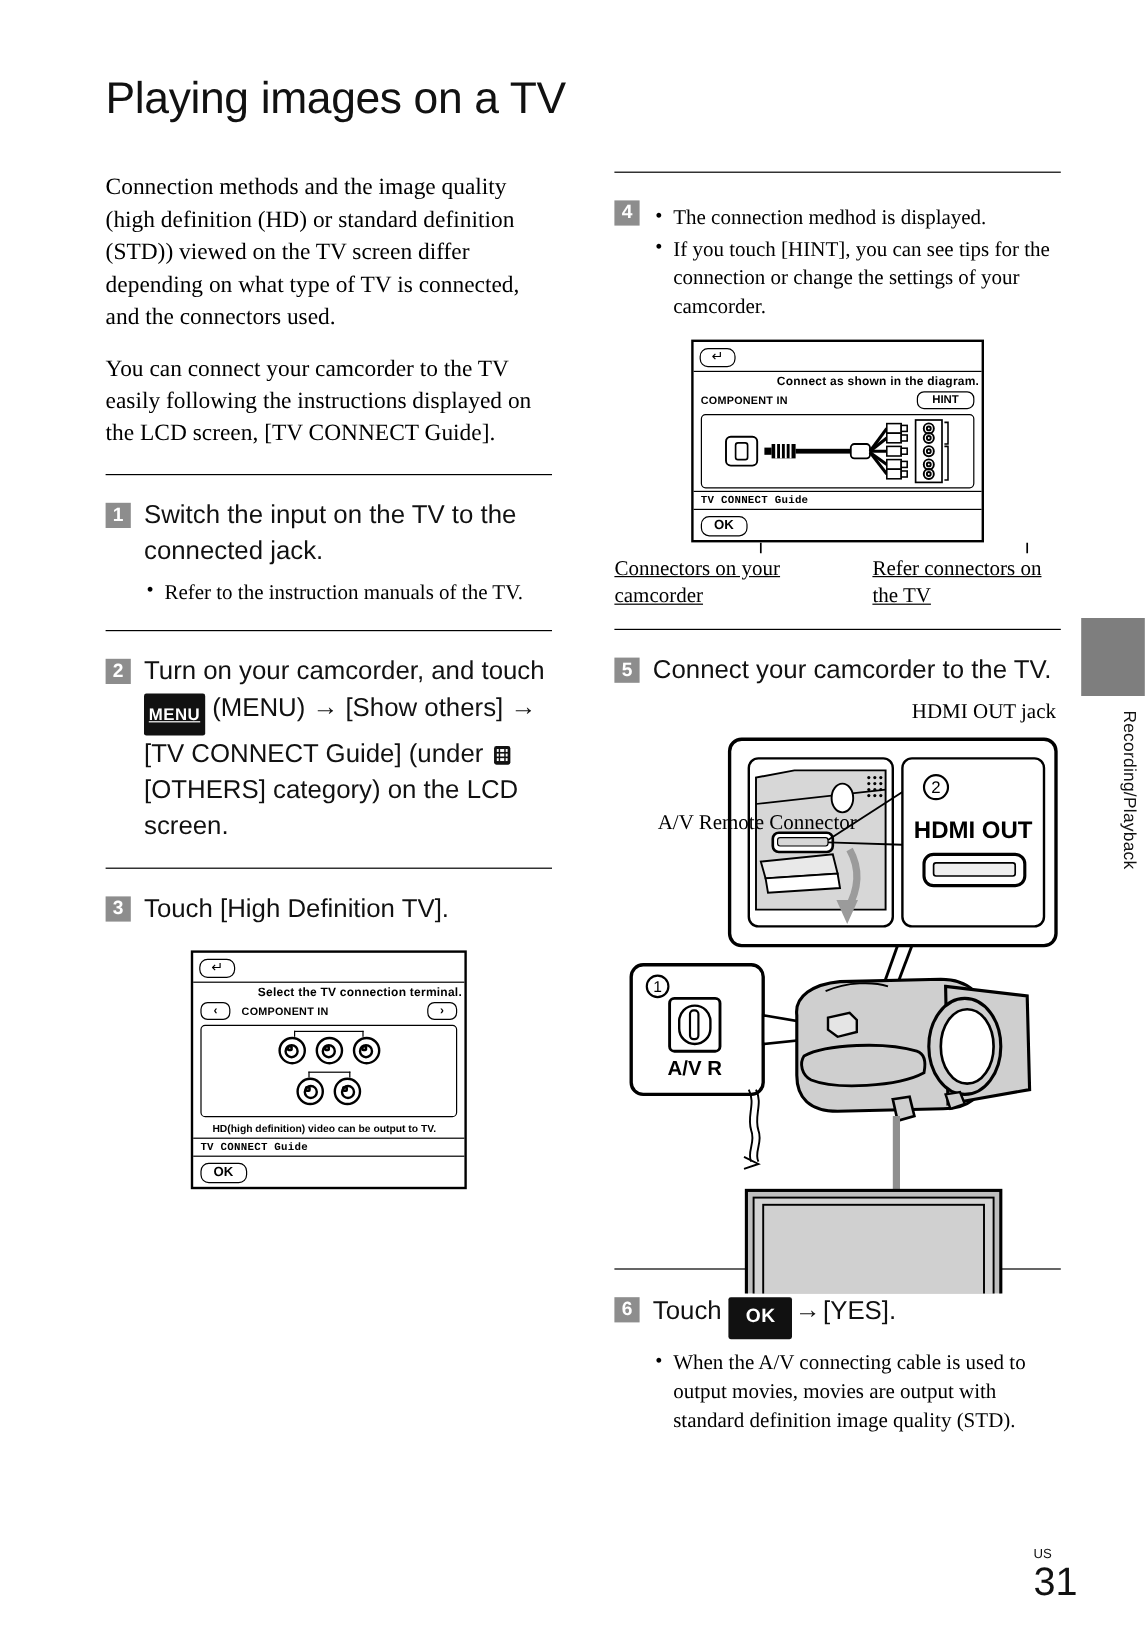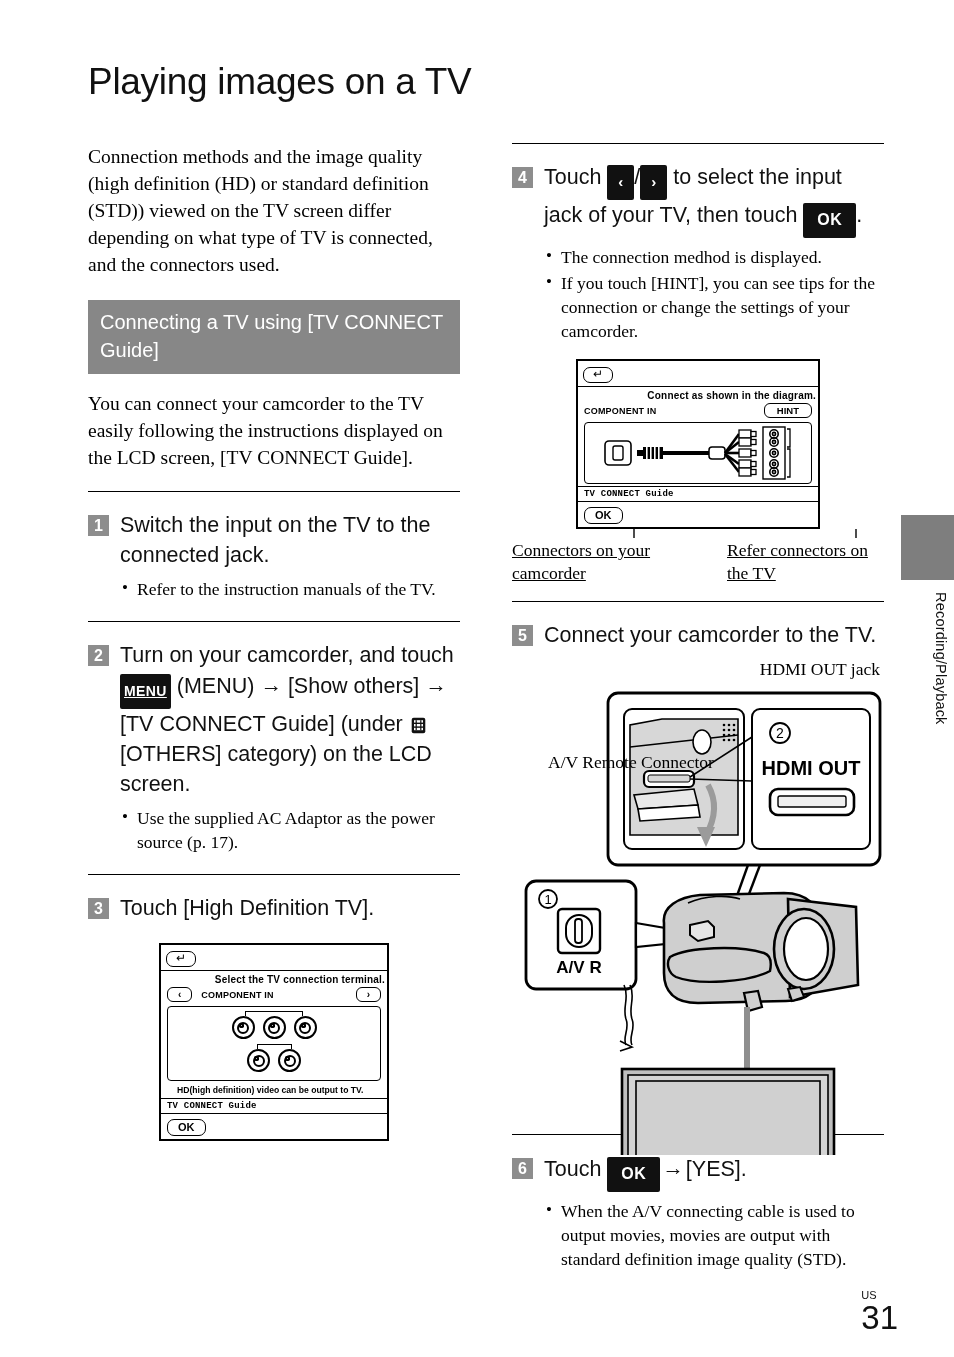--- a/index.html
+++ b/index.html
@@ -91,21 +91,20 @@
 <body>
 
 <div class="page">
 
   <h1 class="page-title">Playing images on a TV</h1>
 
   <div class="col-left">
 
     <div class="intro">Connection methods and the image quality (high definition (HD) or standard definition (STD)) viewed on the TV screen differ depending on what type of TV is connected, and the connectors used.</div>
 
-    <div class="band">Connecting a TV using [TV CONNECT Guide]</div>
 
     <div class="para">You can connect your camcorder to the TV easily following the instructions displayed on the LCD screen, [TV CONNECT Guide].</div>
 
     <hr class="rule">
 
     <div class="step">
       <div class="step-num">1</div>
       <div class="step-body">
         <div class="step-title">Switch the input on the TV to the connected jack.</div>
         <ul class="bullets">
@@ -120,23 +119,20 @@
       <div class="step-num">2</div>
       <div class="step-body">
         <div class="step-title"><span>Turn on your camcorder, and touch </span><span class="key menu">MENU</span><span> (MENU) </span><span class="arrow-ch">→</span><span> [Show others] </span><span class="arrow-ch">→</span><span> [TV CONNECT Guide] (under </span><span class="others-icon"><svg width="15" height="17" viewBox="0 0 15 17">
                <rect x="0.7" y="0.7" width="13.6" height="15.6" rx="2" fill="#111"></rect>
                <rect x="3" y="3.2" width="9" height="2.4" fill="#fff"></rect>
                <rect x="3" y="7.0" width="9" height="2.4" fill="#fff"></rect>
                <rect x="3" y="10.8" width="9" height="2.4" fill="#fff"></rect>
                <rect x="4.6" y="3.2" width="1.2" height="10" fill="#111"></rect>
                <rect x="9.2" y="3.2" width="1.2" height="10" fill="#111"></rect>
              </svg></span><span> [OTHERS] category) on the LCD screen.</span></div>
-        <ul class="bullets">
-          <li>Use the supplied AC Adaptor as the power source (p. 17).</li>
-        </ul>
       </div>
     </div>
 
     <hr class="rule">
 
     <div class="step">
       <div class="step-num">3</div>
       <div class="step-body">
         <div class="step-title">Touch [High Definition TV].</div>
       </div>
@@ -176,21 +172,20 @@
 
   </div>
 
   <div class="col-right">
 
     <hr class="rule" style="margin-top:0;">
 
     <div class="step">
       <div class="step-num">4</div>
       <div class="step-body">
-        <div class="step-title"><span>Touch </span><span class="key arrow">‹</span><span>/</span><span class="key arrow">›</span><span> to select the input jack of your TV, then touch </span><span class="key ok">OK</span><span>.</span></div>
         <ul class="bullets">
           <li>The connection medhod is displayed.</li>
           <li>If you touch [HINT], you can see tips for the connection or change the settings of your camcorder.</li>
         </ul>
       </div>
     </div>
 
     <div style="margin-top:16px;display:flex;justify-content:center;">
       <div class="lcd" style="width:240px;">
         <div class="lcd-top">

